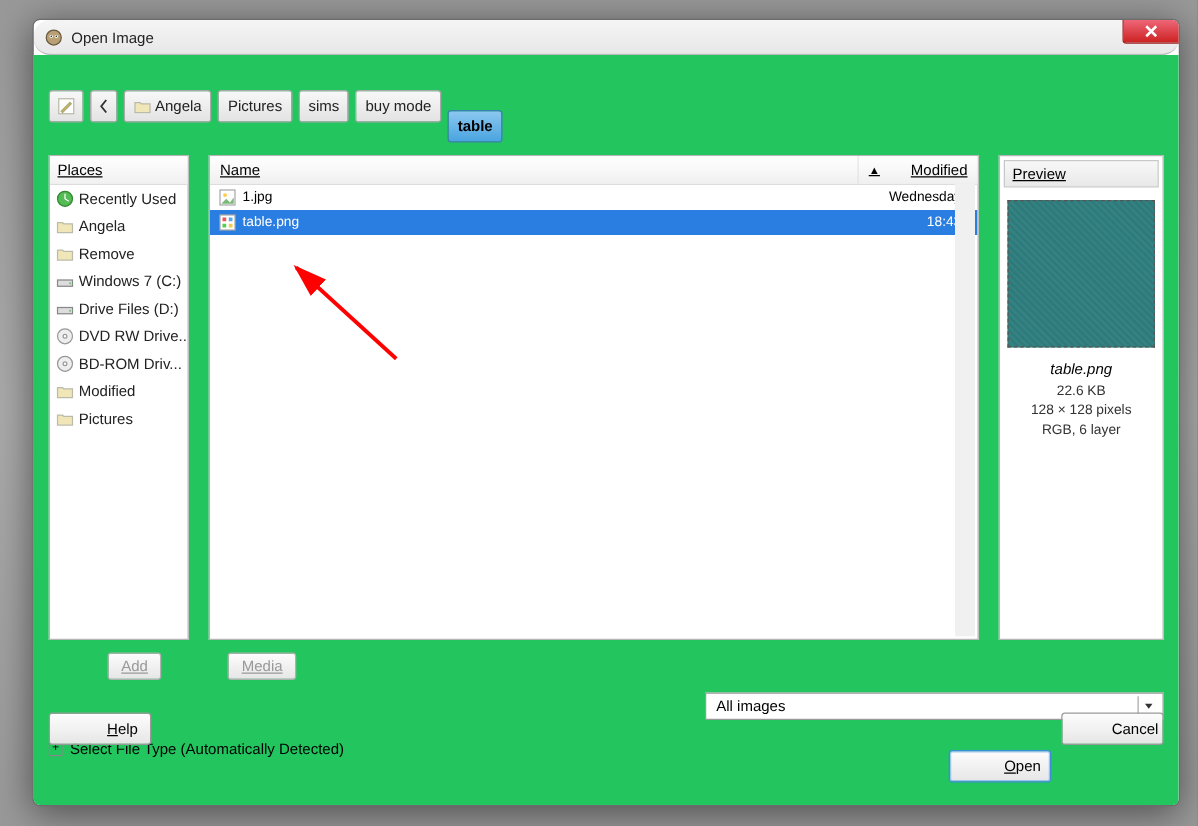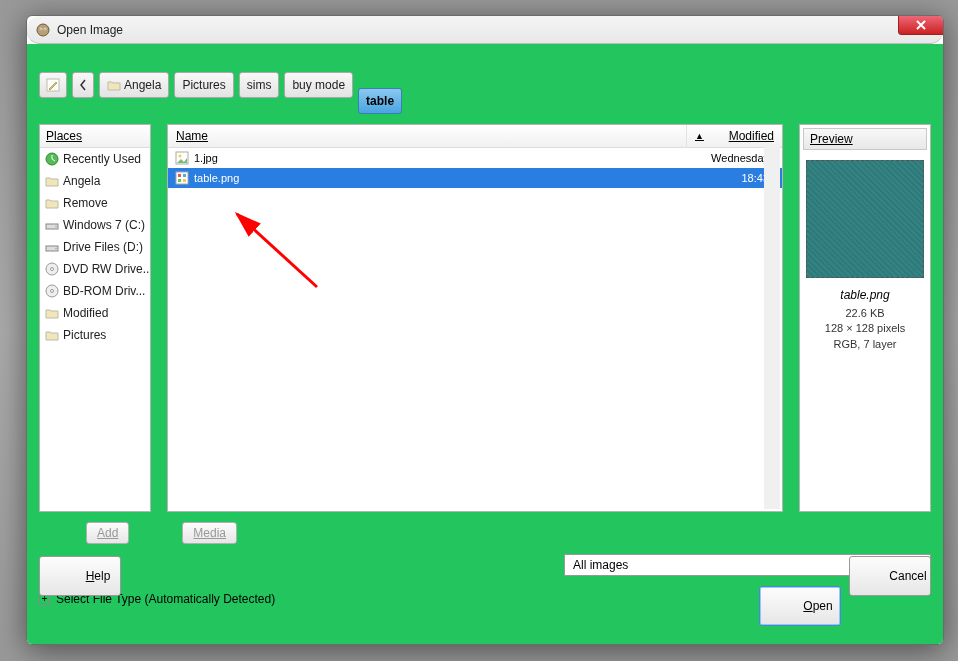--- a/index.html
+++ b/index.html
@@ -264,21 +264,21 @@
       position: absolute;
       bottom: 18px;
       left: 12px;
       right: 12px;
       display: flex;
       justify-content: space-between;
     }
     .bottom-right { display:flex; gap:8px; }
     .dlgbtn {
       min-width: 82px;
-      height: 40px;
+      height: 26px;
       border: 1px solid #999;
       background: linear-gradient(#fdfdfd,#e6e6e6);
       border-radius: 3px;
       font-size: 12px;
       cursor: pointer;
       display:flex;
       align-items:center;
       justify-content:center;
       padding-left:36px;
     }
@@ -457,21 +457,21 @@
         <div class="scroll-stub"></div>
       </div>
 
       <div class="panel preview-panel">
         <div class="preview-header">Preview</div>
         <div class="preview-body">
           <div class="preview-swatch"></div>
           <div class="preview-name">table.png</div>
           <div class="preview-meta">22.6 KB</div>
           <div class="preview-meta">128 × 128 pixels</div>
-          <div class="preview-meta">RGB, 7 layer</div>
+          <div class="preview-meta">RGB, 6 layer</div>
         </div>
       </div>
 
     </div>
 
     <div class="low-buttons">
       <div class="smallbtn disabled">
         <span class="u" style="text-decoration:underline">Add</span>
       </div>
       <div class="smallbtn disabled">

